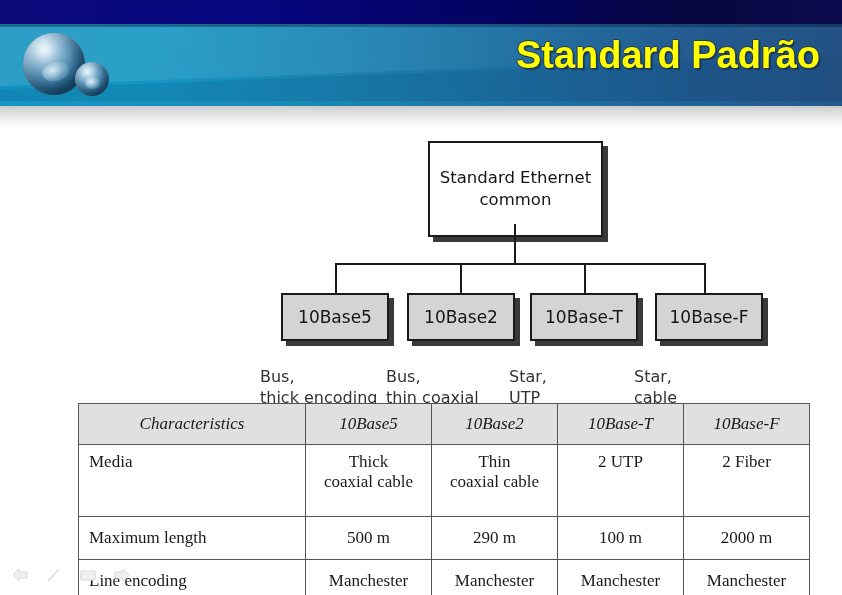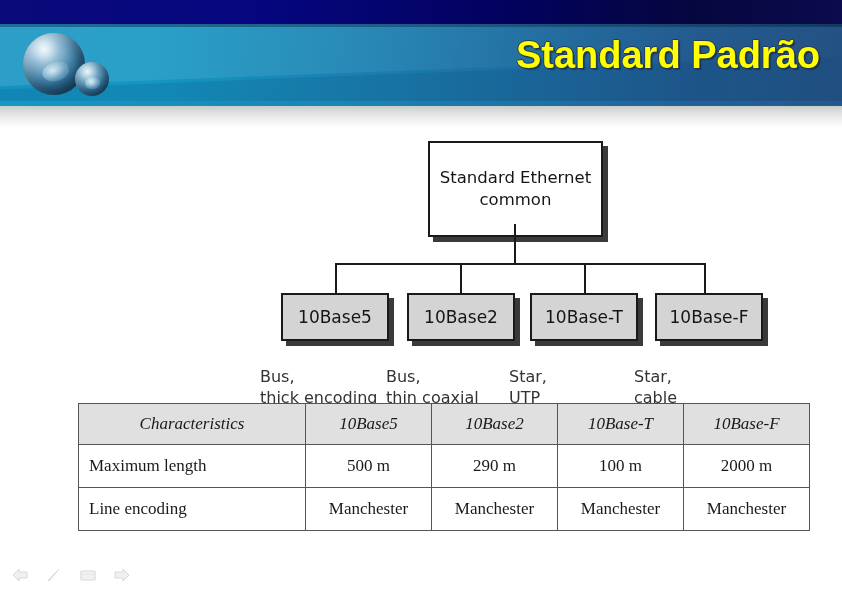--- a/index.html
+++ b/index.html
@@ -333,20 +333,33 @@
     <thead>
       <tr>
         <th class="col-char">Characteristics</th>
         <th class="col-data">10Base5</th>
         <th class="col-data">10Base2</th>
         <th class="col-data">10Base-T</th>
         <th class="col-data">10Base-F</th>
       </tr>
     </thead>
     <tbody>
+      <tr class="r-media">
+        <td class="rowhead">Media</td>
+        <td>
+          <span>Thick</span><br>
+          <span>coaxial cable</span>
+        </td>
+        <td>
+          <span>Thin</span><br>
+          <span>coaxial cable</span>
+        </td>
+        <td>2 UTP</td>
+        <td>2 Fiber</td>
+      </tr>
       <tr class="r-norm">
         <td class="rowhead">Maximum length</td>
         <td>500 m</td>
         <td>290 m</td>
         <td>100 m</td>
         <td>2000 m</td>
       </tr>
       <tr class="r-norm">
         <td class="rowhead">Line encoding</td>
         <td>Manchester</td>

